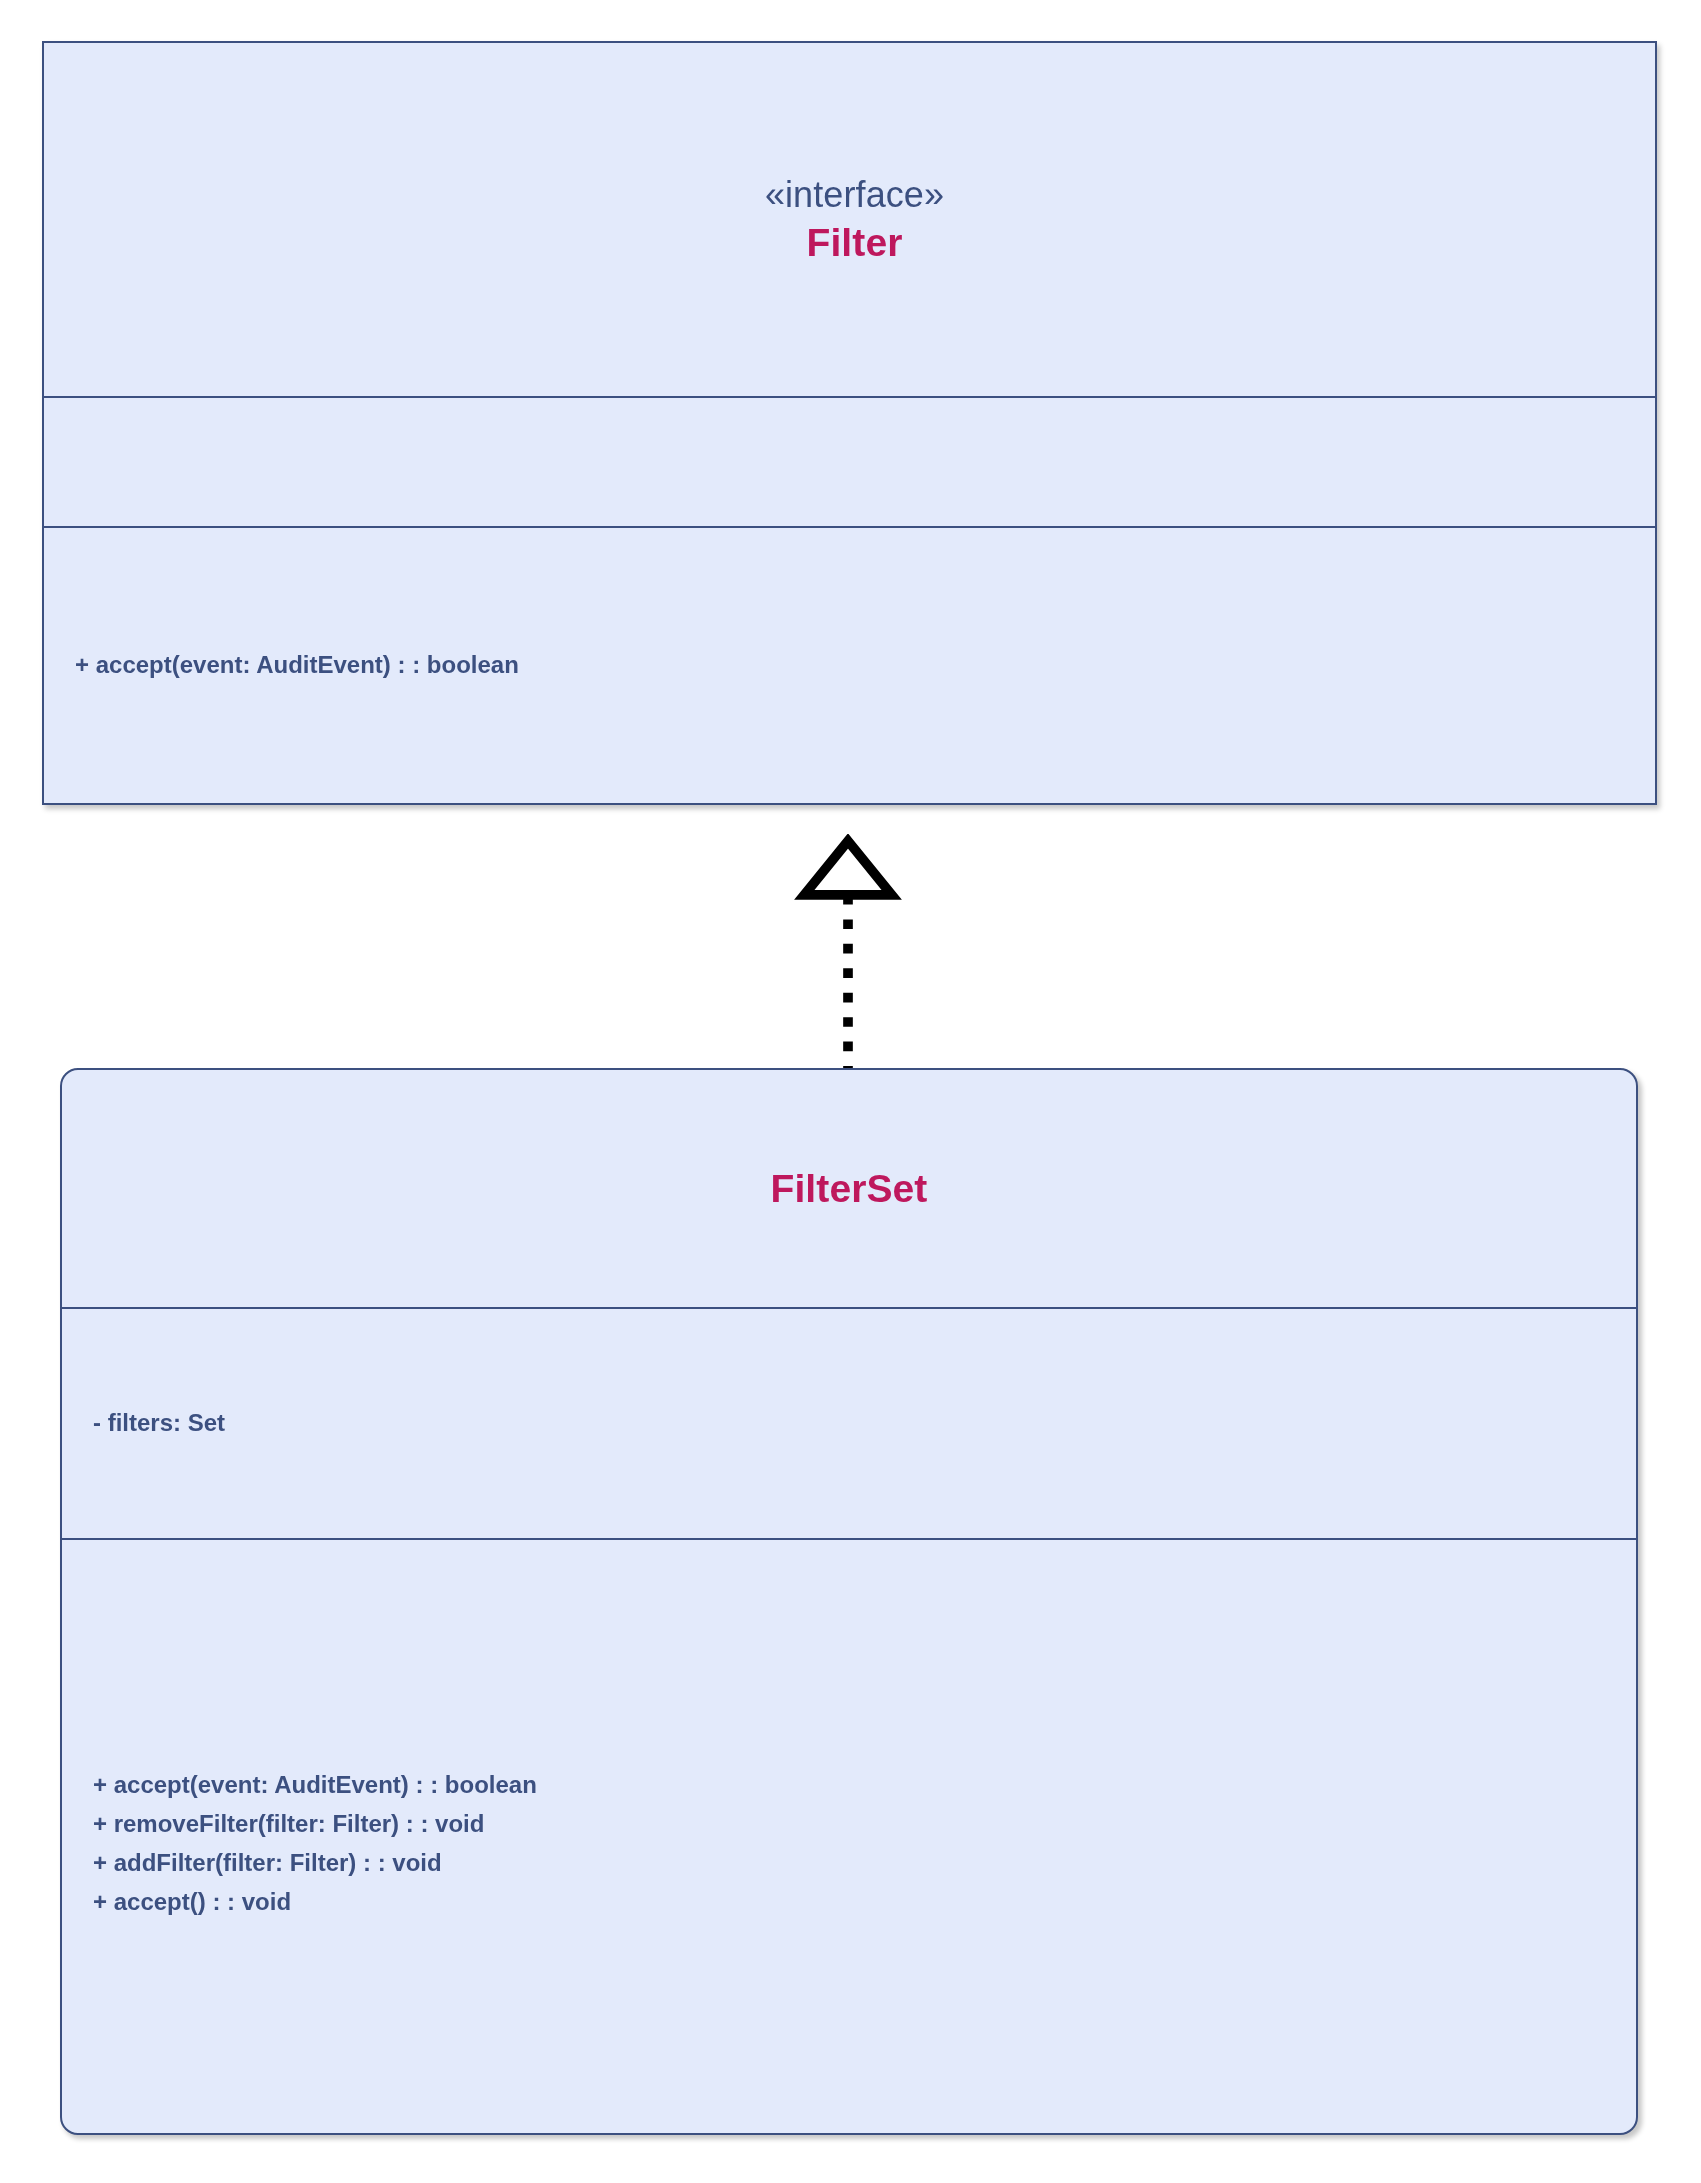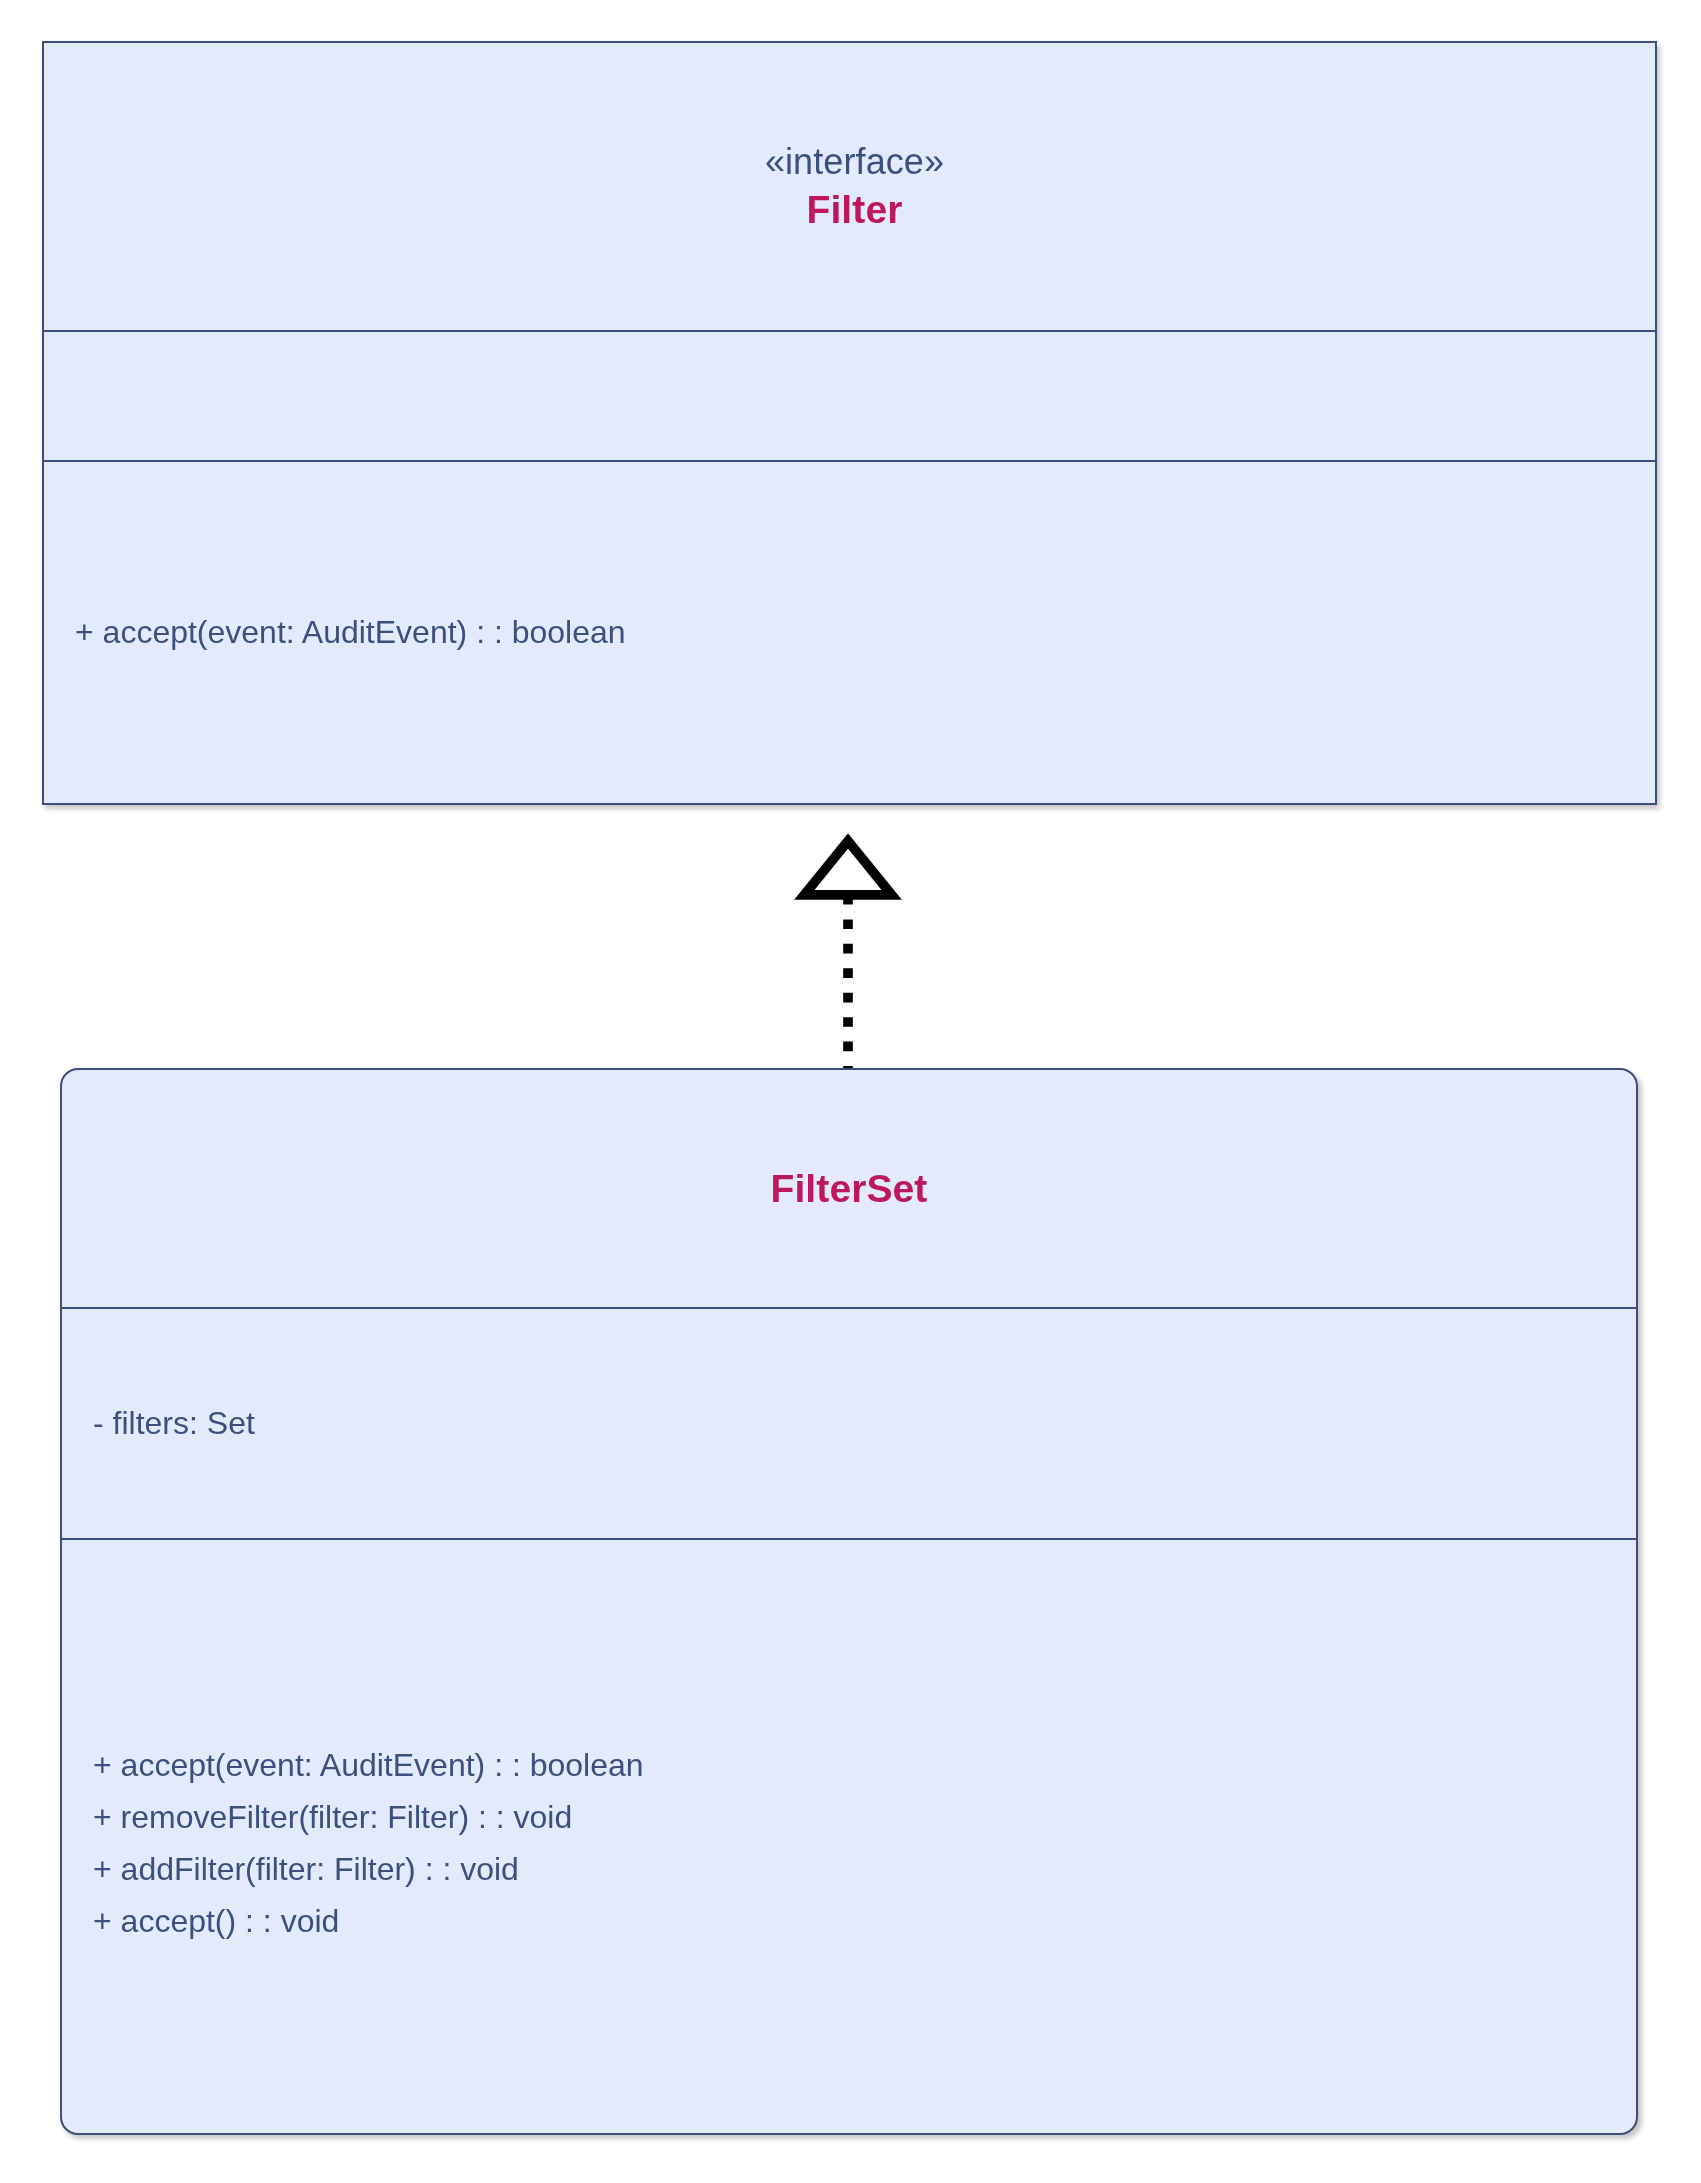--- a/index.html
+++ b/index.html
@@ -68,35 +68,35 @@
 
   
   .compartment-members {
     align-items: flex-start;
     padding-left: 31px;
     padding-right: 17px;
   }
 
   .member {
     color: #3c5080;
-    font-size: 32px;
-    font-weight: 400;
+    font-size: 24px;
+    font-weight: 700;
     line-height: 1.62;
     white-space: nowrap;
     text-align: left;
   }
 
   
   #class-filter {
     left: 42px;
     top: 41px;
     width: 1615px;
     height: 764px;
   }
-  #class-filter .c-head   { height: 287px; padding-left: 10px; }
+  #class-filter .c-head   { height: 353px; padding-left: 10px; }
   #class-filter .c-attrs  { height: 130px; }
   #class-filter .c-ops    { flex: 1 1 auto; }
 
   #class-filterset {
     left: 60px;
     top: 1068px;
     width: 1578px;
     height: 1067px;
     border-radius: 18px;
   }

